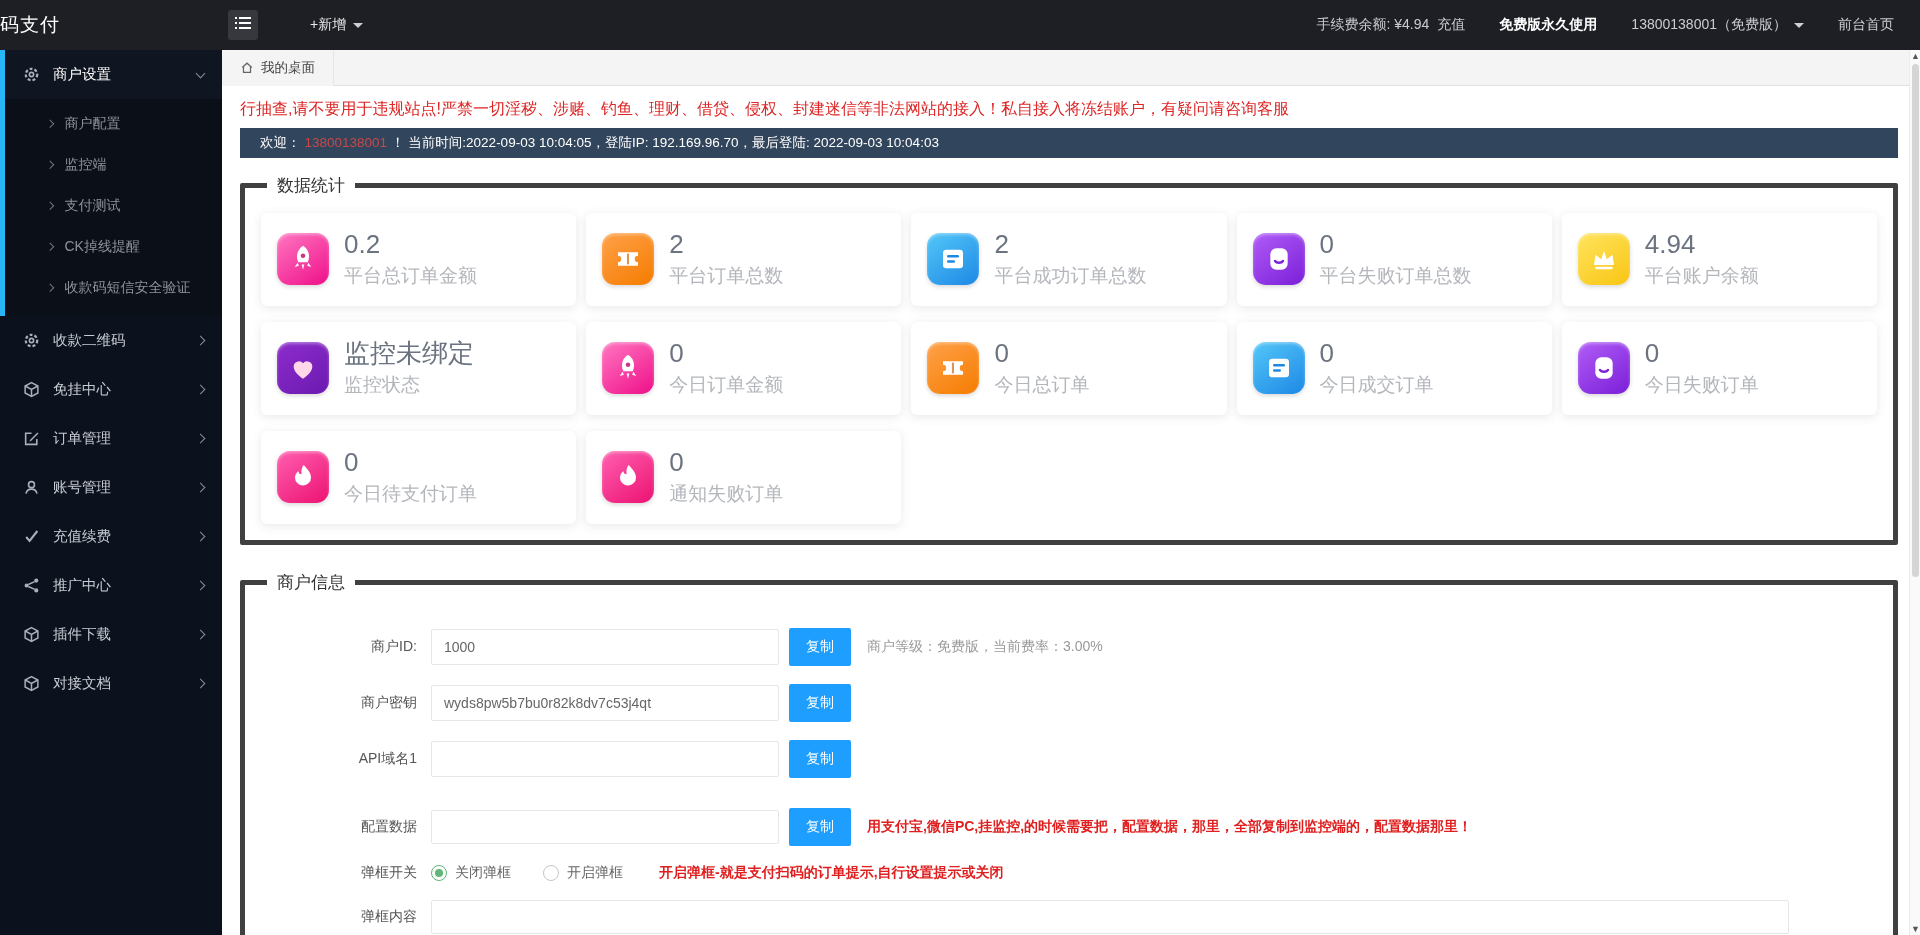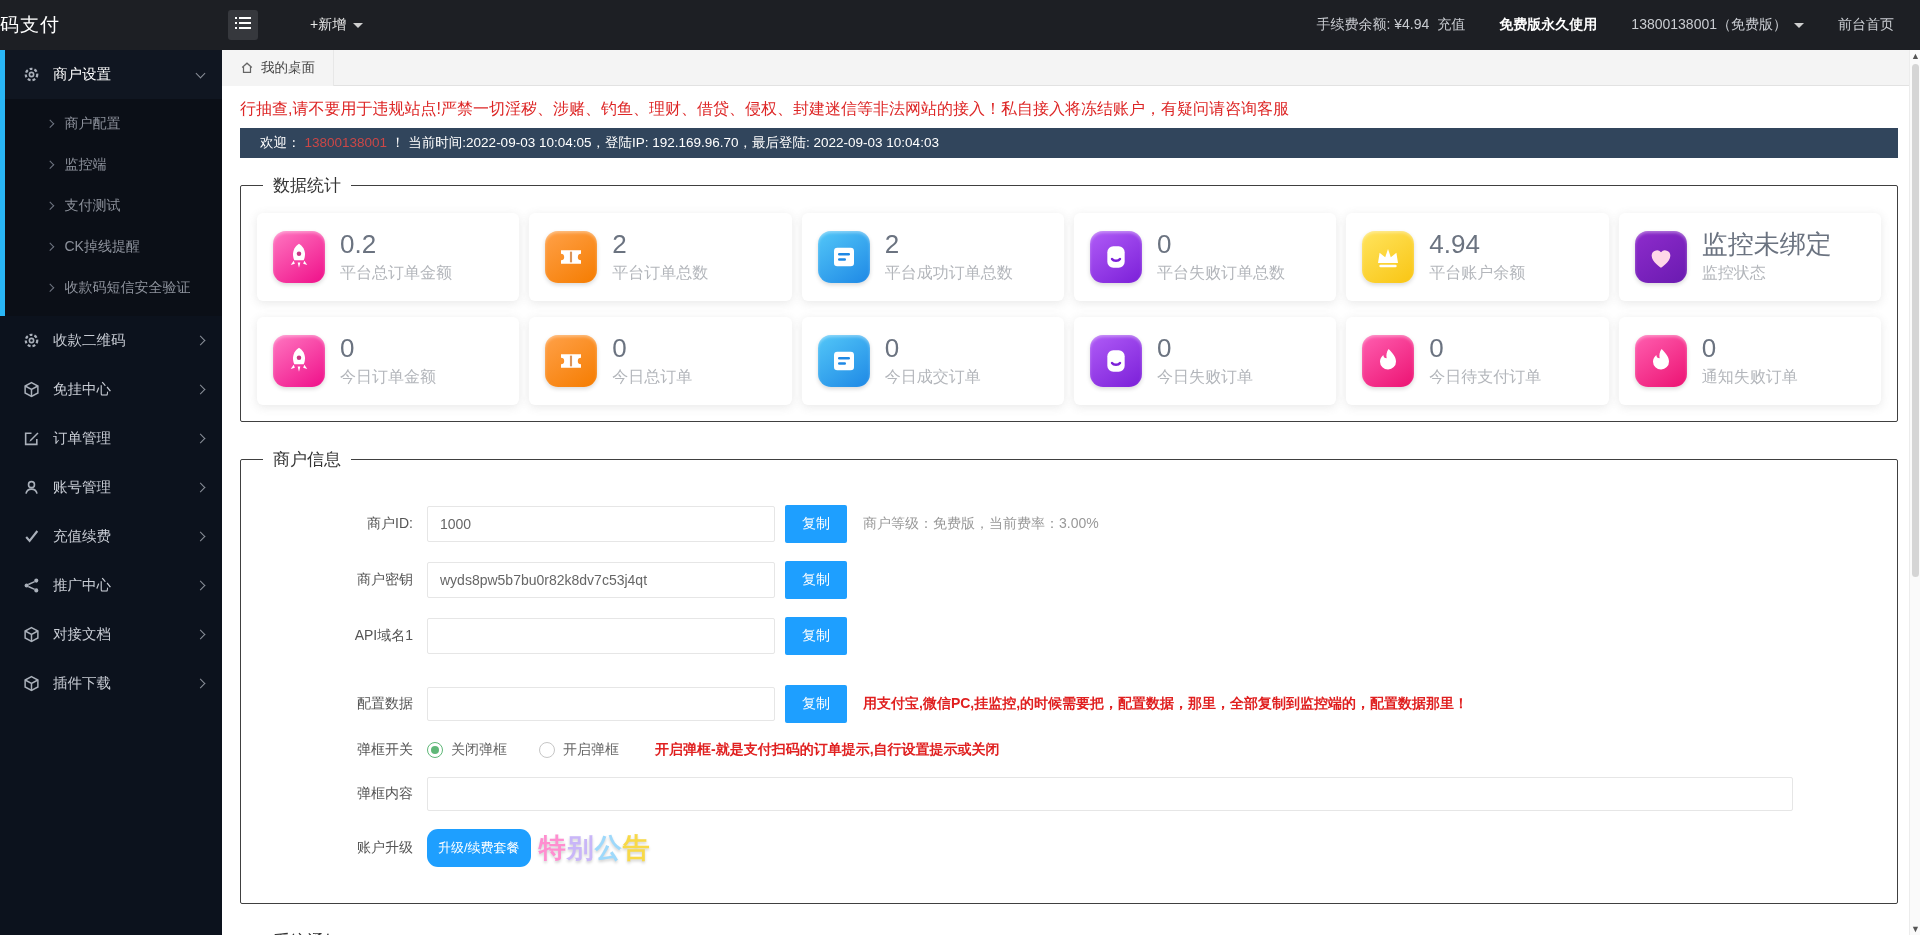--- a/index.html
+++ b/index.html
@@ -51,40 +51,40 @@
   .tab svg { width:14px; height:14px; margin-right:7px; }
   .content { padding:0 22px 16px 18px; height:849px; overflow:hidden; }
 
   .notice { margin-top:10px; height:26px; line-height:26px; color:#dd2626; font-size:16px;
     white-space:nowrap; overflow:hidden; }
 
   .welcome { margin-top:6px; height:30px; line-height:30px; background:#31455c; color:#fff;
     font-size:13.5px; padding:0 20px; white-space:nowrap; overflow:hidden; }
   .welcome .acct { color:#cb4747; margin:0 4px; }
 
-  fieldset.box { border:1px solid #404040; border-radius:2px; padding:6px 14px 14px; margin-top:16px; }
+  fieldset.box { border:5px solid #404040; border-radius:2px; padding:6px 14px 14px; margin-top:16px; }
   fieldset.box legend { font-size:17px; color:#333; padding:0 10px; margin-left:8px; }
 
   
-  .stat-grid { display:grid; grid-template-columns:repeat(6,1fr); gap:16px 10px; padding:10px 2px 2px; }
+  .stat-grid { display:grid; grid-template-columns:repeat(5,1fr); gap:16px 10px; padding:10px 2px 2px; }
   .card { background:#fff; border-radius:6px; box-shadow:0 2px 10px rgba(110,110,110,.16);
     display:flex; align-items:center; padding:17px 16px; min-height:88px; }
   .cicon { width:52px; height:52px; border-radius:13px; flex-shrink:0; display:flex; align-items:center;
     justify-content:center; box-shadow:inset 0 2px 3px rgba(255,255,255,.35), 0 2px 4px rgba(0,0,0,.15); }
   .cicon svg { width:32px; height:32px; }
   .g-pink   { background:linear-gradient(145deg,#ff77c1,#ef0f89); }
   .g-orange { background:linear-gradient(145deg,#ffa149,#f57c00); }
   .g-blue   { background:linear-gradient(145deg,#53c7f8,#1e88e5); }
   .g-purple { background:linear-gradient(145deg,#b05cf7,#7b1fd8); }
   .g-yellow { background:linear-gradient(145deg,#ffe45e,#f9c513); }
   .g-violet { background:linear-gradient(145deg,#8e2ccc,#6a1ab0); }
   .g-flame  { background:linear-gradient(145deg,#ff5fb0,#ec1272); }
   .cmeta { margin-left:15px; min-width:0; }
   .cval { font-size:26px; color:#6b7380; line-height:1.15; white-space:nowrap; }
-  .clab { font-size:16px; color:#b3b6bb; margin-top:3px; white-space:nowrap; }
+  .clab { font-size:19px; color:#b3b6bb; margin-top:3px; white-space:nowrap; }
 
   
   .mform { padding:28px 0 4px 62px; }
   .frow { display:flex; align-items:center; margin-bottom:18px; }
   .frow.gap-top { margin-top:30px; }
   .flabel { width:96px; text-align:right; margin-right:14px; color:#555; font-size:14px; flex-shrink:0; }
   .finput { width:348px; height:36px; border:1px solid #e6e6e6; padding:0 12px; font-size:14px;
     color:#666; border-radius:2px; outline:none; background:#fff; }
   .finput.mid { height:34px; }
   .finput.long { width:calc(100% - 200px); height:34px; }
@@ -251,32 +251,32 @@
       <span class="chev r"></span>
     </div>
 
     <div class="side-item">
       <span class="sicon">
         <svg viewBox="0 0 16 16" fill="none" stroke="currentColor" stroke-width="1.4">
             <path d="M8 1.5l6 3.2v6.6L8 14.5l-6-3.2V4.7z"></path>
             <path d="M2 4.7l6 3.2 6-3.2M8 7.9v6.6"></path>
           </svg>
       </span>
-      <span class="slabel">对接文档</span>
+      <span class="slabel">插件下载</span>
       <span class="chev r"></span>
     </div>
 
     <div class="side-item">
       <span class="sicon">
         <svg viewBox="0 0 16 16" fill="none" stroke="currentColor" stroke-width="1.4">
             <path d="M8 1.5l6 3.2v6.6L8 14.5l-6-3.2V4.7z"></path>
             <path d="M2 4.7l6 3.2 6-3.2M8 7.9v6.6"></path>
           </svg>
       </span>
-      <span class="slabel">插件下载</span>
+      <span class="slabel">对接文档</span>
       <span class="chev r"></span>
     </div>
   </div>
 
   <div class="main">
     <div class="tabbar">
       <div class="tab">
         <svg viewBox="0 0 16 16" fill="none" stroke="#666" stroke-width="1.4">
             <path d="M2.5 7.5L8 2.5l5.5 5M4 6.8V13h8V6.8"></path>
           </svg>

